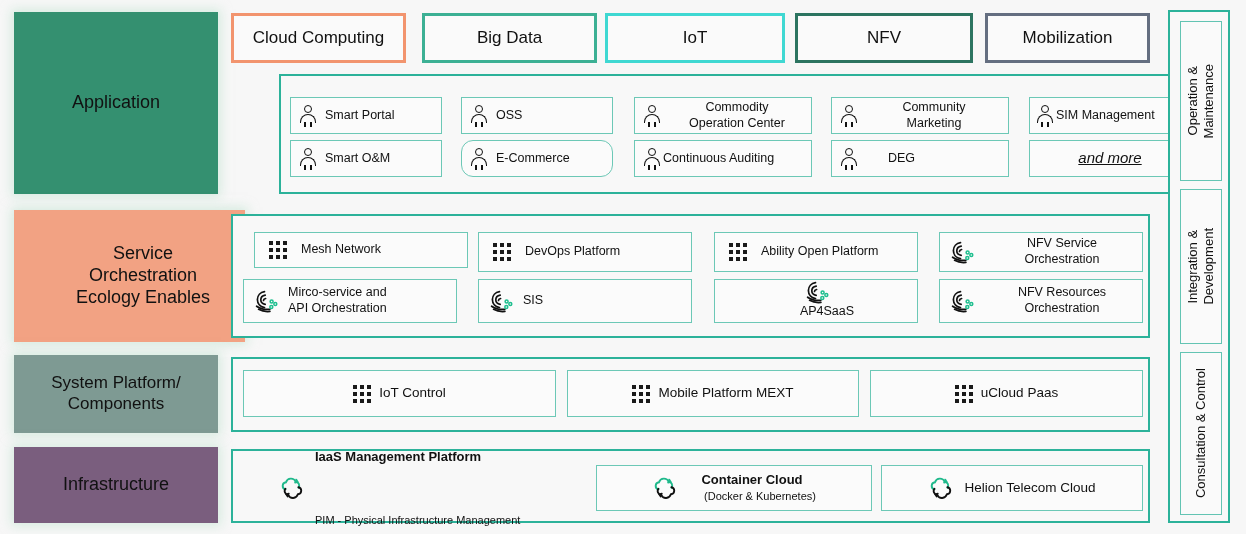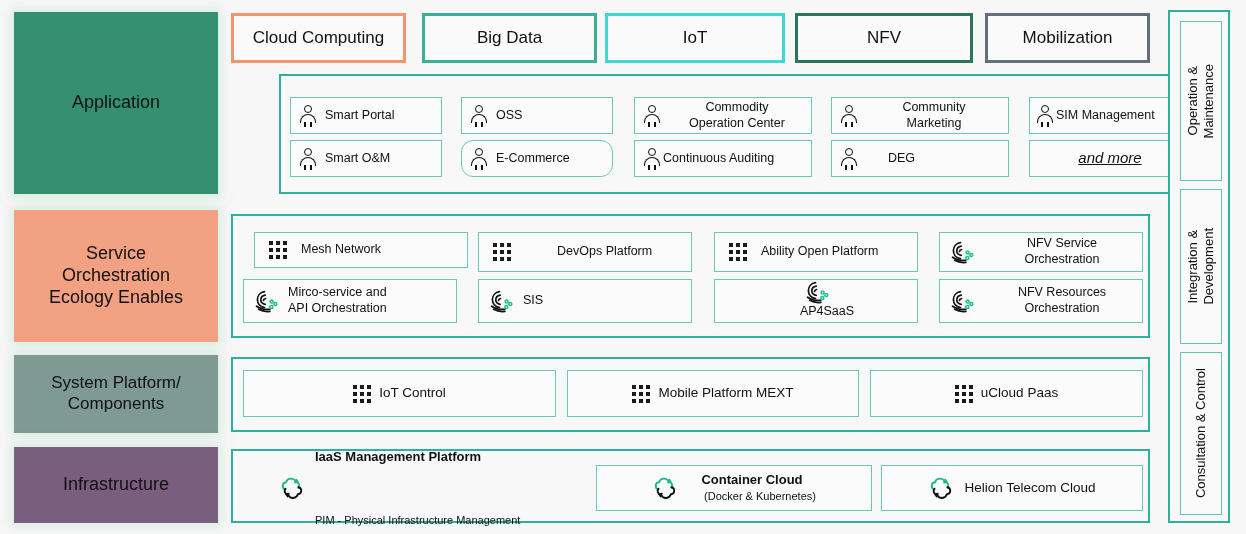--- a/index.html
+++ b/index.html
@@ -87,21 +87,21 @@
 </style>
 </head>
 <body>
 
 <div class="canvas">
 
   <div class="layer-label" style="left:14px;top:12px;width:204px;height:182px;background:#349070;font-size:18px;">
     <span>Application</span>
   </div>
 
-  <div class="layer-label" style="left:14px;top:210px;width:204px;height:132px;background:#f2a283;font-size:18px;white-space:pre-line;">
+  <div class="layer-label" style="left:14px;top:210px;width:204px;height:132px;background:#f2a283;font-size:18px;white-space:pre-line;padding-left:27px;">
     <span>Service
 Orchestration
 Ecology Enables</span>
   </div>
 
   <div class="layer-label" style="left:14px;top:355px;width:204px;height:78px;background:#7e9a93;font-size:17px;white-space:pre-line;">
     <span>System Platform/
 Components</span>
   </div>
 
@@ -254,21 +254,21 @@
             <i></i>
             <i></i>
             <i></i>
             <i></i>
             <i></i>
           </span>
       </span>
       <span class="lbl" style="text-align:left;">Mesh Network</span>
     </div>
 
-    <div class="card c-left" style="left:245px;top:16px;width:214px;height:40px;gap:32px;">
+    <div class="card c-left" style="left:245px;top:16px;width:214px;height:40px;">
       <span class="ico" style="margin:0 12px 0 14px;">
         <span class="i-grid">
             <i></i>
             <i></i>
             <i></i>
             <i></i>
             <i></i>
             <i></i>
             <i></i>
             <i></i>

